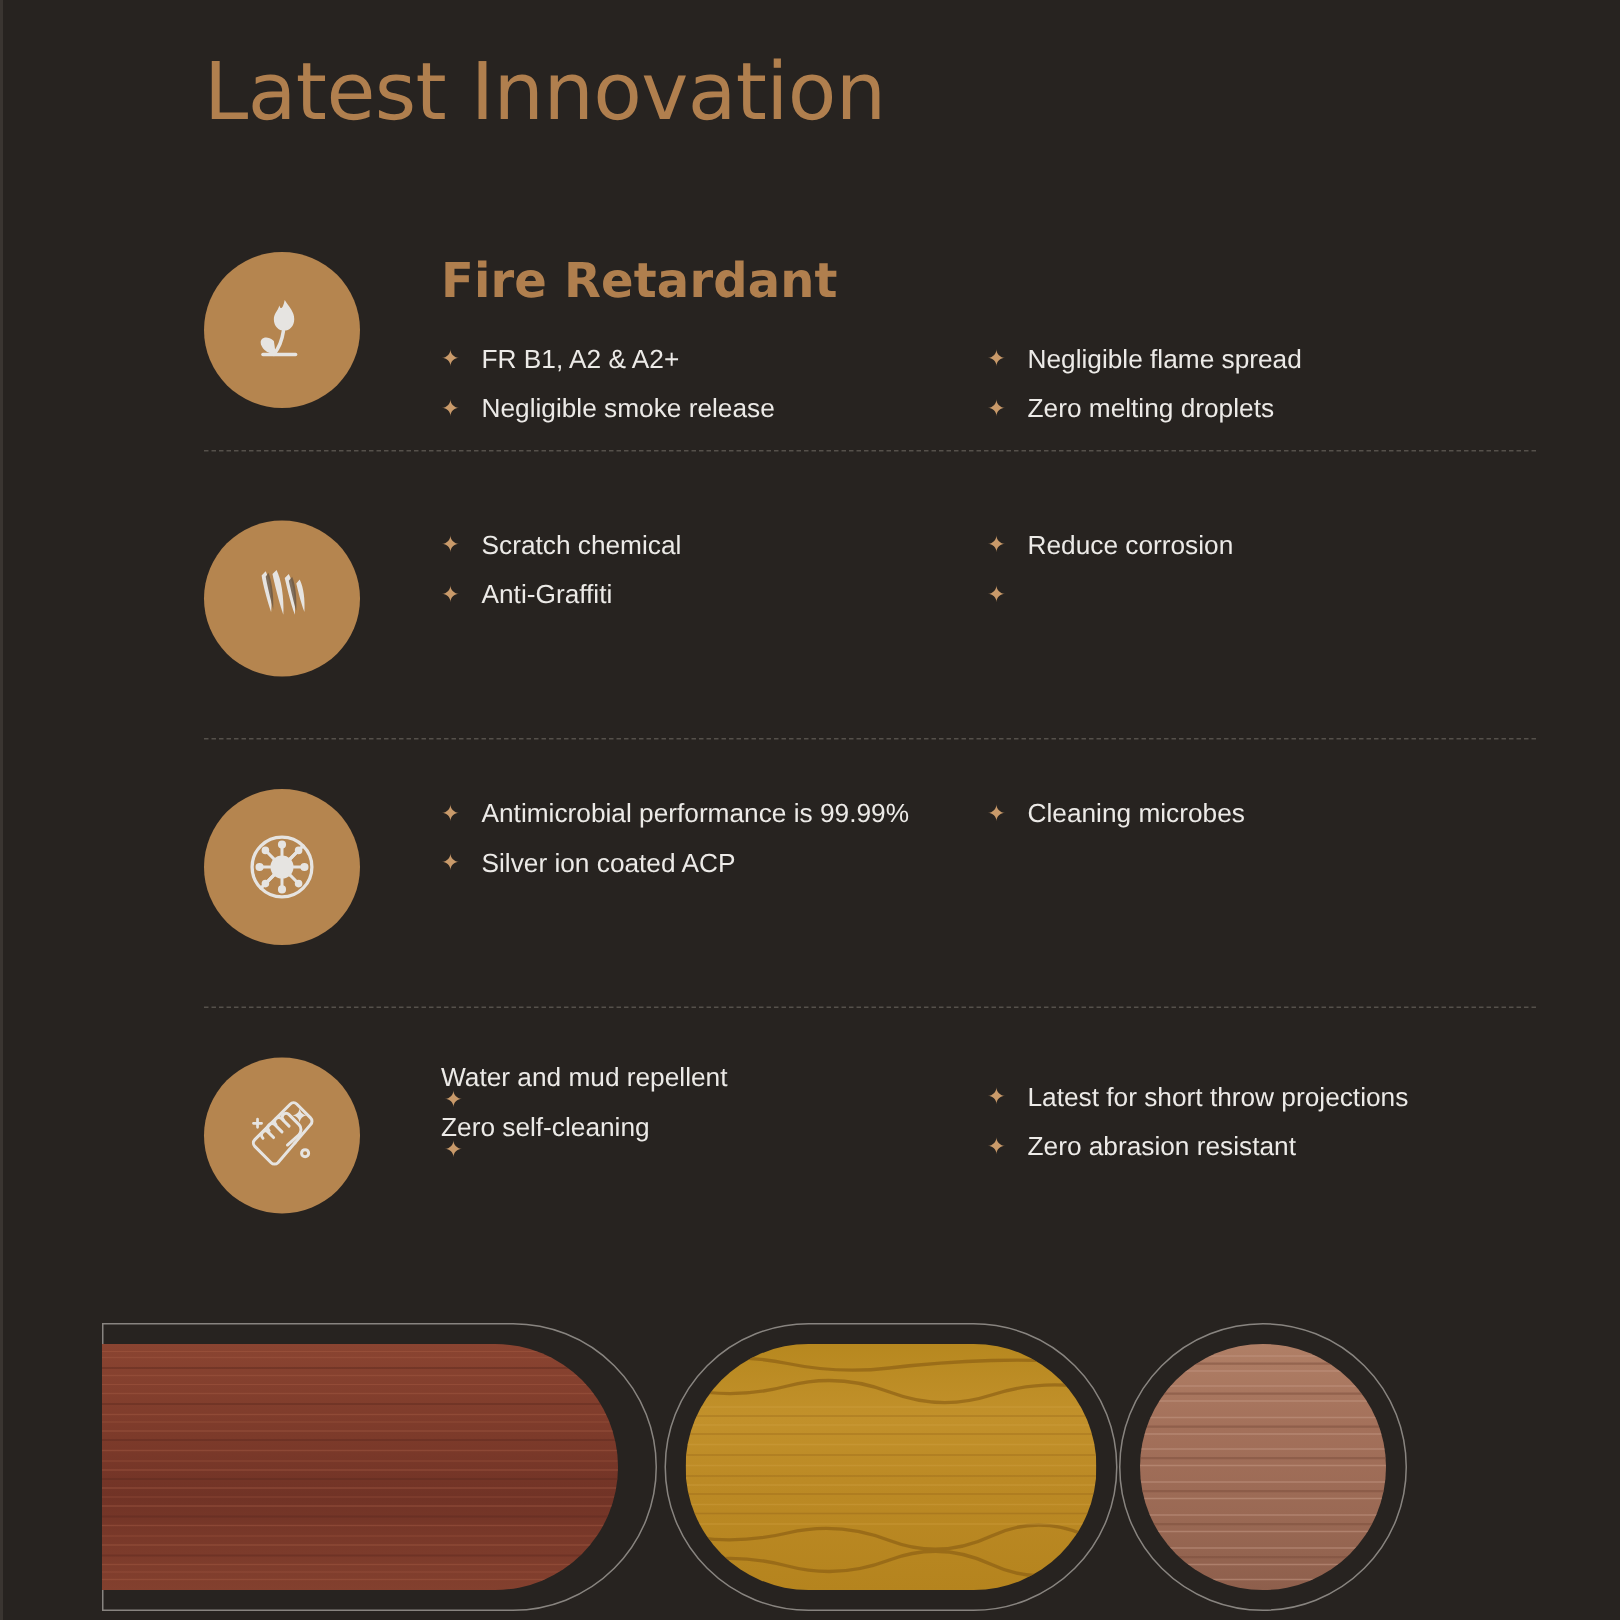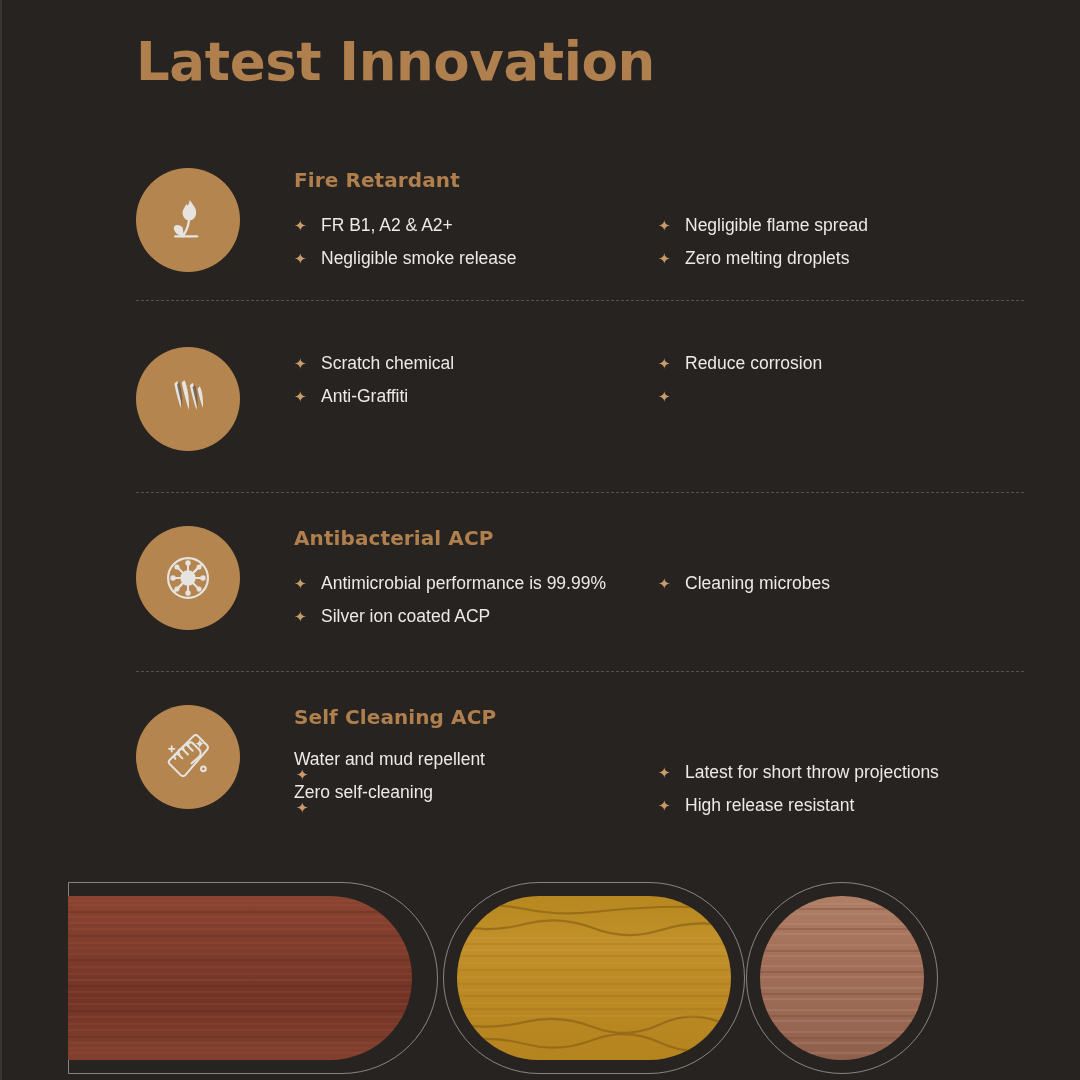--- a/index.html
+++ b/index.html
@@ -12,40 +12,40 @@
     position:relative;
   }
   .edge-left {
     position:absolute; left:0; top:0; width:2px; height:1080px;
     background:#4a453f; opacity:.55;
   }
 
   
   .page-title {
     position:absolute; left:136px; top:31px;
-    font-size:53px; font-weight:700; letter-spacing:-0.4px;
+    font-size:53px; font-weight:400; letter-spacing:-0.4px;
     color:#b07f4e;
     font-family:"DejaVu Sans", sans-serif;
   }
 
   
   .feature {
     position:absolute; left:136px; width:900px;
   }
   .icon-circle {
     position:absolute; left:0; top:0;
     width:104px; height:104px; border-radius:50%;
     background:#b5854f;
     display:flex; align-items:center; justify-content:center;
   }
   .icon-circle svg { width:58px; height:58px; display:block; }
 
   .feature-body { position:absolute; left:158px; top:0; width:742px; }
   .feature-title {
-    font-size:20px; font-weight:700; color:#b07f4e;
+    font-size:32px; font-weight:700; color:#b07f4e;
     font-family:"DejaVu Sans", sans-serif;
     letter-spacing:.1px;
     margin-bottom:17px;
   }
   .cols { position:relative; }
   .col { position:absolute; top:0; }
   .col-left  { left:0;   width:360px; }
   .col-right { left:364px; width:380px; }
 
   .bullet {
@@ -166,21 +166,20 @@
             <circle cx="44.2" cy="44.2" r="1.7" fill="#e6e4e1"></circle>
           <line x1="38" y1="26" x2="43" y2="21"></line>
             <circle cx="44.2" cy="19.8" r="1.7" fill="#e6e4e1"></circle>
           <line x1="26" y1="38" x2="21" y2="43"></line>
             <circle cx="19.8" cy="44.2" r="1.7" fill="#e6e4e1"></circle>
         </g>
       </g>
     </svg>
   </div>
   <div class="feature-body">
-    <div class="feature-title">Antibacterial ACP</div>
     <div class="cols" style="height:70px;">
       <div class="col col-left" style="width:370px;">
         <div class="bullet"><span class="star">✦</span><span>Antimicrobial performance is 99.99%</span></div>
         <div class="bullet"><span class="star">✦</span><span>Silver ion coated ACP</span></div>
       </div>
       <div class="col col-right">
         <div class="bullet"><span class="star">✦</span><span>Cleaning microbes</span></div>
       </div>
     </div>
   </div>
@@ -196,29 +195,28 @@
       <path d="M22.5 28.5c-1.3-1.3-1.3-3.2 0-4.4 1.2-1.2 3.1-1.2 4.3 0l5.2 5.2"></path>
       <path d="M27.5 24c-1.2-1.2-1.2-3.1 0-4.3 1.2-1.2 3.1-1.2 4.3 0l5.4 5.4"></path>
       <path d="M33 20.5c-1.1-1.1-1.1-2.9 0-4 1.1-1.1 2.9-1.1 4 0l7.5 7.5c2 2 2 5.5-.3 7.8L36 39"></path>
       <path d="M14 20l0 6M11 23l6 0" stroke-width="2"></path>
       <path d="M45 12c.6 3.2 2 4.6 5.2 5.2-3.2.6-4.6 2-5.2 5.2-.6-3.2-2-4.6-5.2-5.2 3.2-.6 4.6-2 5.2-5.2z" fill="#e6e4e1" stroke="none"></path>
       <circle cx="49" cy="45" r="2.6"></circle>
       <circle cx="41.5" cy="37.5" r="1.1" fill="#e6e4e1" stroke="none"></circle>
     </svg>
   </div>
   <div class="feature-body">
-    <div class="feature-title">Self Cleaning ACP</div>
     <div class="cols" style="height:76px;">
       <div class="col col-left" style="top:-3px;">
         <div class="bullet overflowed"><span class="star">✦</span><span>Water and mud repellent</span></div>
         <div class="bullet overflowed"><span class="star">✦</span><span>Zero self-cleaning</span></div>
       </div>
       <div class="col col-right" style="top:10px;">
         <div class="bullet"><span class="star">✦</span><span>Latest for short throw projections</span></div>
-        <div class="bullet"><span class="star">✦</span><span>High release resistant</span></div>
+        <div class="bullet"><span class="star">✦</span><span>Zero abrasion resistant</span></div>
       </div>
     </div>
   </div>
 </section>
 
 <div class="swatches">
 
   <div class="swatch-outline" style="left:68px; top:6px; width:370px; height:192px; border-radius:0 96px 96px 0;"></div>
   <div class="swatch-outline" style="left:443px; top:6px; width:302px; height:192px; border-radius:96px;"></div>
   <div class="swatch-outline" style="left:746px; top:6px; width:192px; height:192px; border-radius:50%;"></div>

